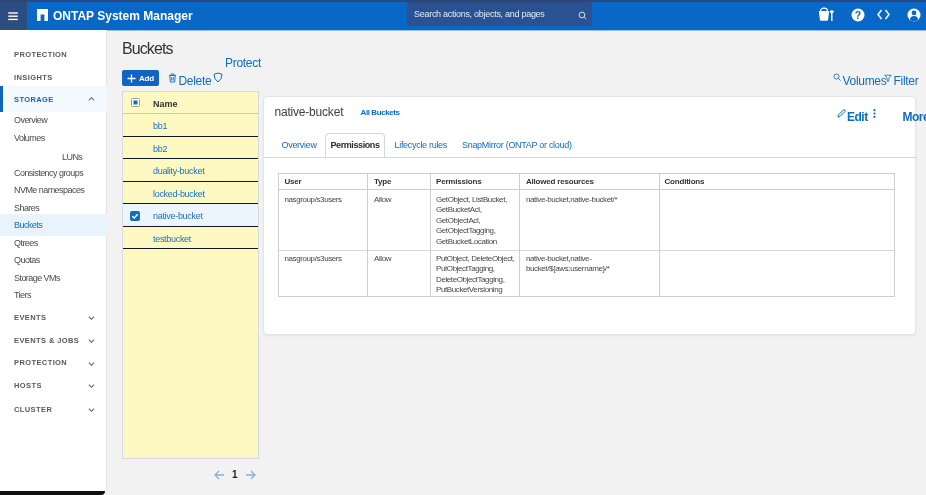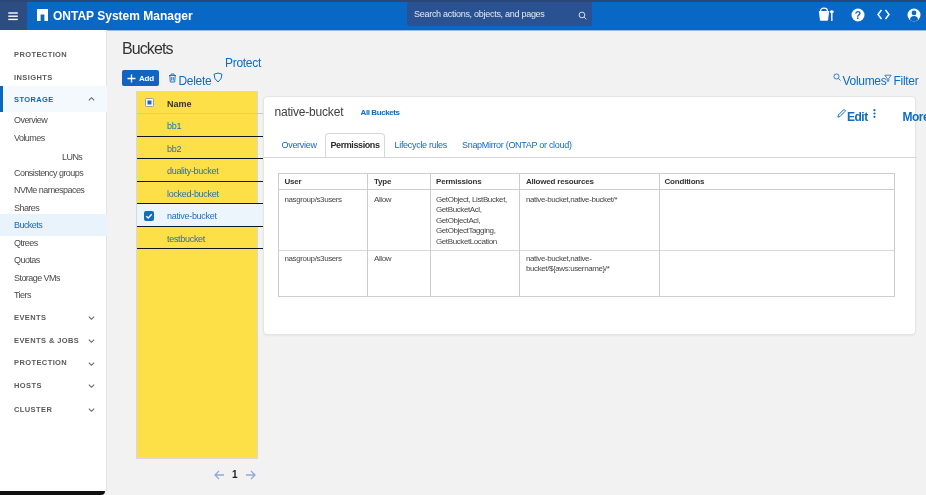--- a/index.html
+++ b/index.html
@@ -22,21 +22,21 @@
 .chev { position:absolute; left:88px; width:7px; height:7px; }
 #storrow { left:0; top:86px; width:107px; height:26px; background:#f3f9fd; border-left:3px solid #0a67be; }
 #buckrow { left:0; top:214px; width:107px; height:22px; background:#e9f3fb; }
 
 
 #pagetitle { left:122px; top:39.5px; font-size:16px; letter-spacing:-0.9px; color:#333; }
 #addbtn { left:122px; top:70px; width:36.5px; height:16px; background:#1164c2; border-radius:2px; }
 .bluelink { position:absolute; color:#0f6cc0; font-size:12px; letter-spacing:-0.3px; }
 
 
-#listpane { left:136px; top:91px; width:122px; height:368px; background:#fde047; border:1px solid #d7dadc; }
+#listpane { left:122px; top:91px; width:137px; height:368px; background:#fef9c3; border:1px solid #d7dadc; }
 .lrow { position:absolute; left:0; width:135px; height:22.5px; border-bottom:1px solid #0f172a; }
 .lname { position:absolute; left:30px; top:7px; font-size:9px; letter-spacing:-0.3px; color:#1a6fbf; }
 
 
 #card { left:262.5px; top:96px; width:653px; height:239px; background:#fff; border:1px solid #e3e5e7; border-radius:4px; box-shadow:0 1px 2px rgba(0,0,0,0.05); }
 #cardtitle { left:11px; top:8px; font-size:12px; letter-spacing:-0.2px; color:#404040; }
 #allbuckets { left:97px; top:11px; font-size:8px; letter-spacing:-0.4px; font-weight:bold; color:#0f6cc0; }
 .tab { position:absolute; top:43px; font-size:9px; letter-spacing:-0.3px; color:#0f6cc0; }
 #tabline { left:0; top:59.5px; width:653px; height:1px; background:#d5d8da; }
 #activetab { left:61.5px; top:36px; width:60px; height:24px; background:#fff; border:1px solid #d5d8da; border-bottom:none; border-radius:4px 4px 0 0; z-index:2; font-size:9px; letter-spacing:-0.4px; font-weight:bold; color:#2b2b2b; text-align:center; line-height:22px; }
@@ -232,14 +232,15 @@
   <div class="phead" style="left:247px;">Allowed resources</div>
   <div class="phead" style="left:385.5px;">Conditions</div>
 
   <div class="pcell" style="left:5.5px; top:21px;">nasgroup/s3users</div>
   <div class="pcell" style="left:95px; top:21px;">Allow</div>
   <div class="pcell" style="left:157px; top:21px;">GetObject, ListBucket,<br>GetBucketAcl,<br>GetObjectAcl,<br>GetObjectTagging,<br>GetBucketLocation</div>
   <div class="pcell" style="left:247px; top:21px;">native-bucket,native-bucket/*</div>
 
   <div class="pcell" style="left:5.5px; top:80px;">nasgroup/s3users</div>
   <div class="pcell" style="left:95px; top:80px;">Allow</div>
+  <div class="pcell" style="left:157px; top:80px;">PutObject, DeleteObject,<br>PutObjectTagging,<br>DeleteObjectTagging,<br>PutBucketVersioning</div>
   <div class="pcell" style="left:247px; top:80px;">native-bucket,native-<br>bucket/${aws:username}/*</div>
 </div>
 
 </body></html>

